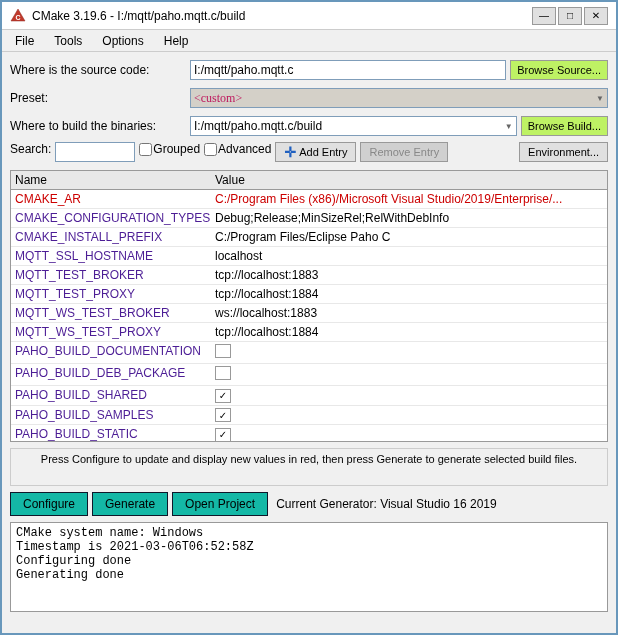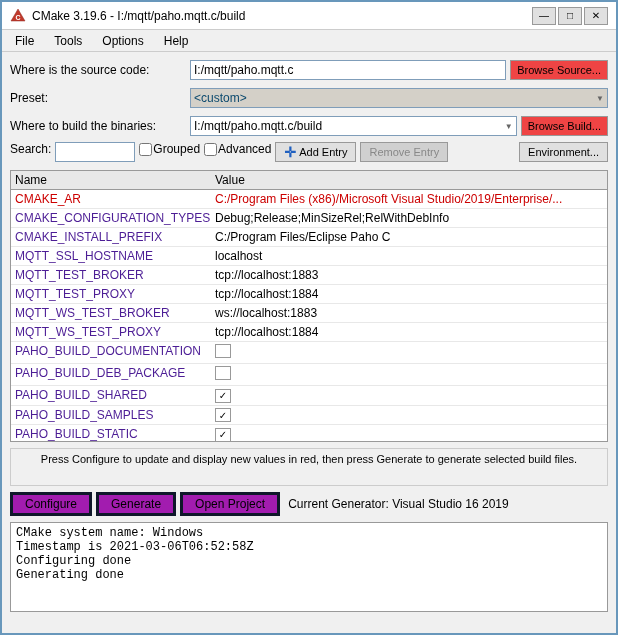--- a/index.html
+++ b/index.html
@@ -81,41 +81,42 @@
       flex: 1;
       height: 20px;
       border: 1px solid #7f9db9;
       background: #fff;
       font-size: 12px;
       padding: 0 3px;
       color: #000;
     }
     .form-input-gray {
       background: #d4d0c8;
-      color: #0c4a6e;
+      color: #be185d;
+      font-family: Liberation Serif, serif;
     }
     .select-wrapper {
       flex: 1;
       position: relative;
     }
     .select-wrapper::after {
       content: '▼';
       font-size: 8px;
       position: absolute;
       right: 4px;
       top: 50%;
       transform: translateY(-50%);
       pointer-events: none;
       color: #666;
     }
     .browse-btn {
       margin-left: 4px;
       height: 20px;
       padding: 0 6px;
-      background: #ef4444;
+      background: #bef264;
       border: 1px solid #999;
       font-size: 11px;
       cursor: pointer;
       white-space: nowrap;
     }
 
     .search-row {
       display: flex;
       align-items: flex-start;
       margin-bottom: 4px;
@@ -259,22 +260,22 @@
 
     .action-row {
       display: flex;
       align-items: center;
       gap: 4px;
       margin-bottom: 6px;
     }
     .action-btn {
       height: 24px;
       padding: 0 12px;
-      background: #a21caf;
-      border: 3px solid #0f172a;
+      background: #14b8a6;
+      border: 1px solid #0f172a;
       font-size: 12px;
       cursor: pointer;
     }
     .generator-text {
       font-size: 12px;
       color: #000;
       margin-left: 4px;
     }
 
     .output-container {

